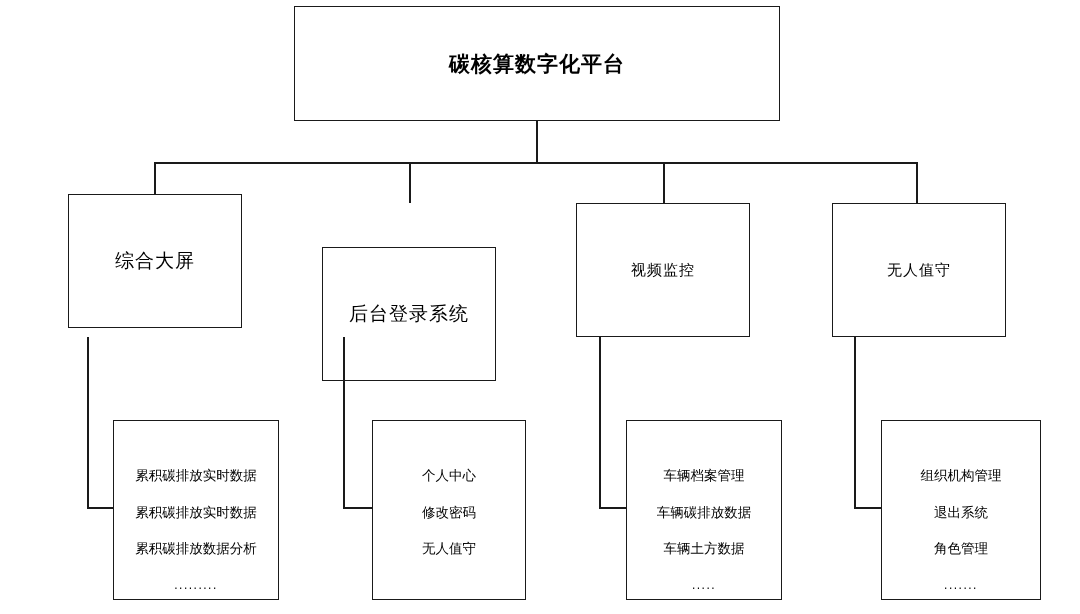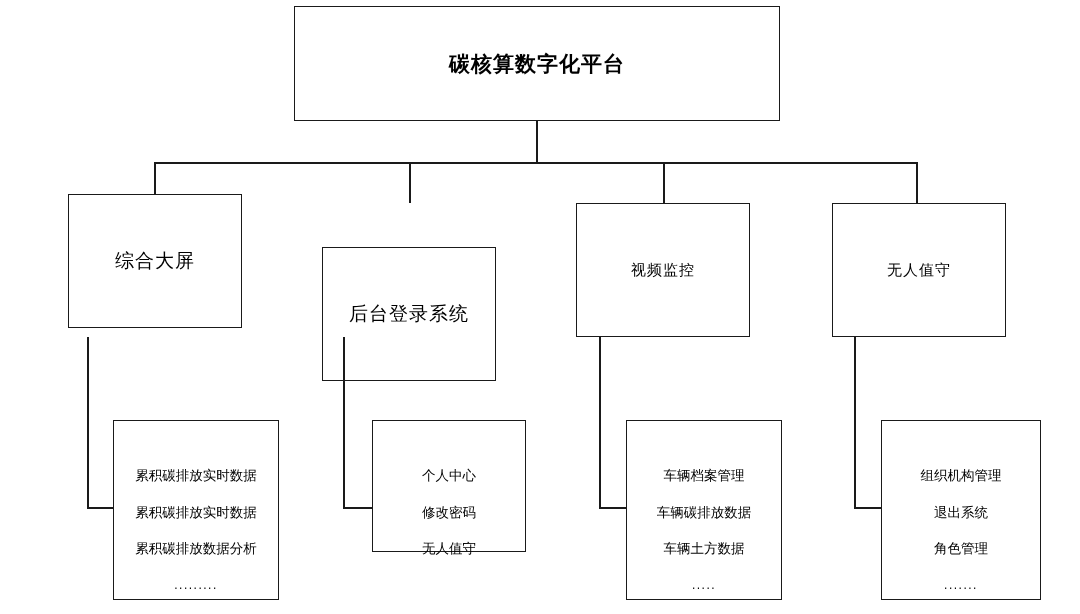--- a/index.html
+++ b/index.html
@@ -109,21 +109,21 @@
   <div class="conn conn-v" style="left:854px; top:337px; width:1.6px; height:171px;"></div>
   <div class="conn conn-h" style="left:854px; top:507px; width:28px; height:1.6px;"></div>
 
   <div class="node leaf-node" style="left:113px; top:420px; width:166px; height:180px;">
     <span class="leaf-item">累积碳排放实时数据</span>
     <span class="leaf-item">累积碳排放实时数据</span>
     <span class="leaf-item">累积碳排放数据分析</span>
     <span class="leaf-item ellipsis">.........</span>
   </div>
 
-  <div class="node leaf-node" style="left:372px; top:420px; width:154px; height:132px;">
+  <div class="node leaf-node" style="left:372px; top:420px; width:154px; height:180px;">
     <span class="leaf-item">个人中心</span>
     <span class="leaf-item">修改密码</span>
     <span class="leaf-item">无人值守</span>
   </div>
 
   <div class="node leaf-node" style="left:626px; top:420px; width:156px; height:180px;">
     <span class="leaf-item">车辆档案管理</span>
     <span class="leaf-item">车辆碳排放数据</span>
     <span class="leaf-item">车辆土方数据</span>
     <span class="leaf-item ellipsis">.....</span>

